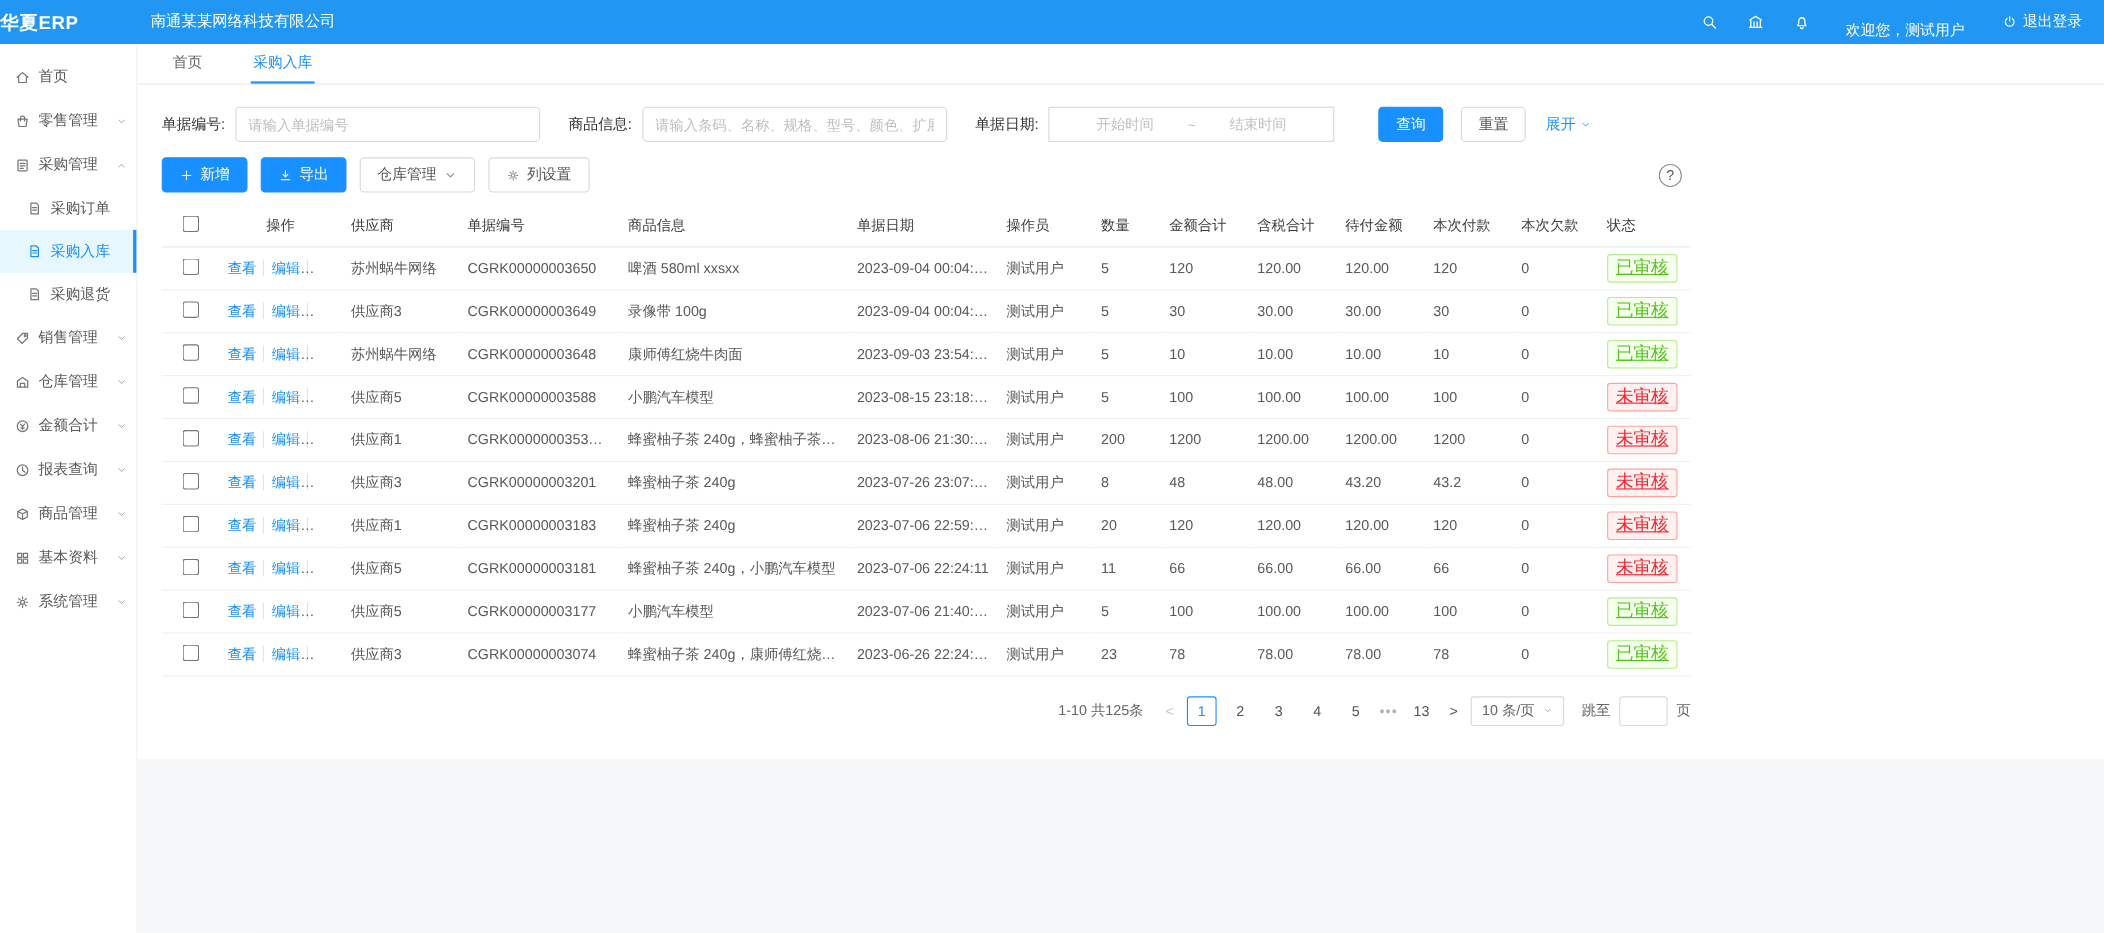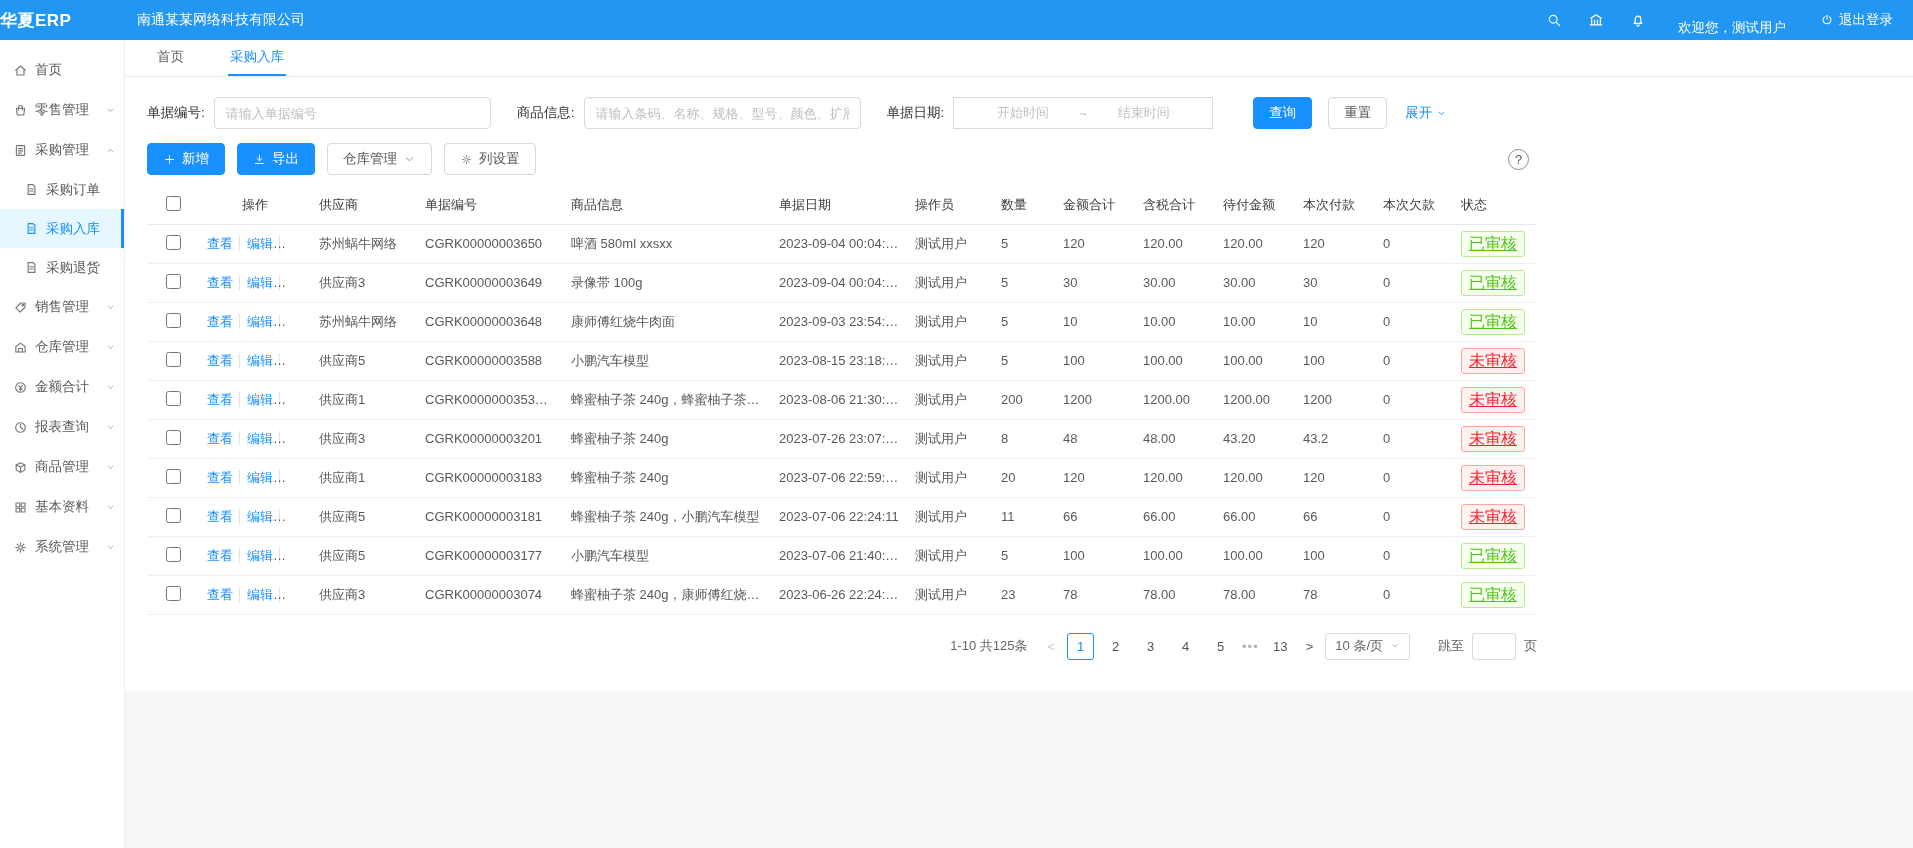--- a/index.html
+++ b/index.html
@@ -76,21 +76,21 @@
   .pagination { width:1390px; display:flex; align-items:center; justify-content:flex-end; gap:8px; margin-top:18px; font-size:13px; color:#666; }
   .pg-total { margin-right:8px; color:#666; }
   .pg-arrow { padding:0 4px; cursor:pointer; }
   .pg-arrow.prev { color:#c9c9c9; }
   .pg-arrow.next { color:#595959; }
   .pg-num { min-width:27px; height:27px; display:inline-flex; align-items:center; justify-content:center; cursor:pointer; border-radius:3px; color:#555; }
   .pg-num.active { border:1px solid var(--accent); color:var(--accent); background:#fff; }
   .pg-dots { color:#b3b3b3; letter-spacing:1px; cursor:pointer; }
   .pg-size { height:27px; border:1px solid #d9d9d9; border-radius:3px; padding:0 9px; display:inline-flex; align-items:center; gap:7px; color:#666; cursor:pointer; }
   .chev-sm { display:inline-flex; color:#999; } .chev-sm svg { width:10px; height:10px; }
-  .jump-label { margin-left:20px; }
+  .jump-label { margin-left:8px; }
   .jump-input { width:44px; height:27px; border:1px solid #d9d9d9; border-radius:3px; outline:none; padding:0 6px; font-family:inherit; }
 
   .footer-strip { flex:1; background:#f6f7f9; margin-top:30px; }
 </style>
 </head>
 <body>
 
 <div class="app">
   <header class="topbar">
     <div class="logo">华夏ERP</div>

